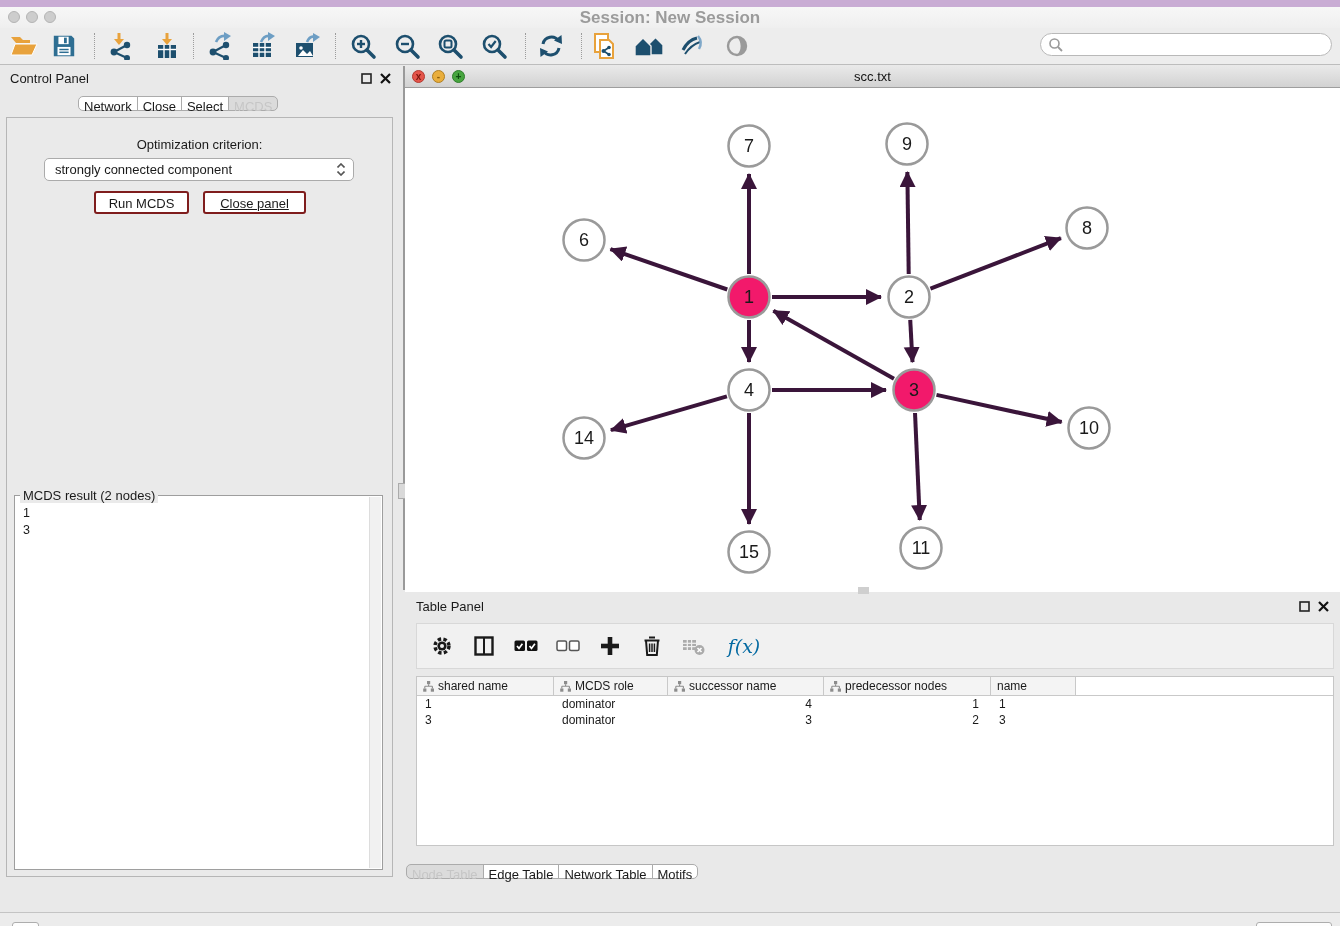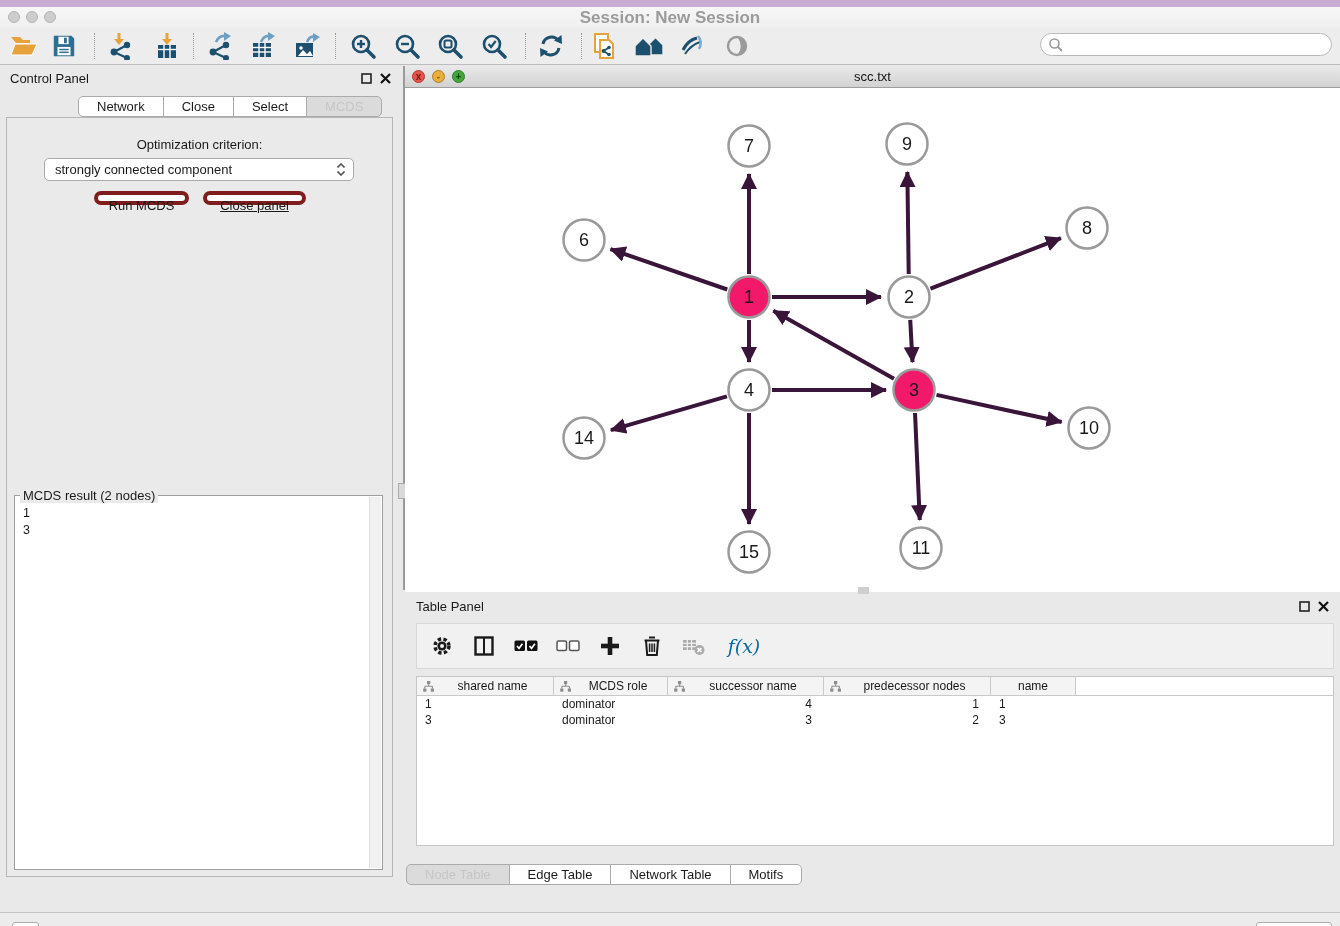--- a/index.html
+++ b/index.html
@@ -17,29 +17,29 @@
   .toolbar { left:0; top:28px; width:1340px; height:37px; background:#EDEDED; border-bottom:1px solid #BDBDBD; }
   .tbtn { width:38px; height:34px; top:1px; display:flex; align-items:center; justify-content:center; cursor:default; }
   .tsep { top:5px; width:0; height:26px; border-left:1px dotted #9C9C9C; }
   .searchbox { left:1040px; top:5px; width:292px; height:23px; background:#fff; border:1px solid #B9B9B9; border-radius:12px; display:flex; align-items:center; padding-left:7px; }
   .searchbox input { border:none; outline:none; background:transparent; font-size:12px; width:250px; font-family:"Liberation Sans",sans-serif; }
 
   
   .cp-title { left:10px; top:71px; font-size:13px; }
   .panel-icons { display:flex; gap:8px; align-items:center; }
   .cp-tabs { left:78px; top:96px; display:inline-flex; }
-  .tab { height:21px; line-height:20px; padding:0 18px; font-size:13px; background:#fff; border:1px solid #ABABAB; margin-left:-1px; }
+  .tab { height:15px; line-height:20px; padding:0 5px; font-size:13px; background:#fff; border:1px solid #ABABAB; margin-left:-1px; }
   .tab:first-child { border-radius:5px 0 0 5px; margin-left:0; }
   .tab:last-child { border-radius:0 5px 5px 0; }
   .tab.sel { background:#DBDBDB; color:#C6C6C6; }
   .cp-box { left:6px; top:117px; width:387px; height:760px; background:#EAEAEA; border:1px solid #B6B6B6; }
   .opt-label { left:0; top:137px; width:399px; text-align:center; font-size:13px; }
   .cp-select { left:44px; top:158px; width:310px; height:23px; background:#fff; border:1px solid #ABABAB; border-radius:5px; font-size:13px; line-height:21px; padding-left:10px; }
   .stepper { position:absolute; right:8px; top:4px; display:flex; flex-direction:column; gap:3px; }
-  .cp-btn { top:191px; height:14px; background:#fff; border:4px solid #7f1d1d; border-radius:9px; font-size:13px; text-align:center; line-height:21px; }
+  .cp-btn { top:191px; height:23px; background:#fff; border:2px solid #7f1d1d; border-radius:3px; font-size:13px; text-align:center; line-height:21px; }
   .result-box { left:14px; top:495px; width:369px; height:375px; background:#fff; border:1px solid #9E9E9E; }
   .result-legend { position:absolute; left:5px; top:-8px; background:#EAEAEA; padding:0 3px; font-size:13px; }
   .result-lines { padding:9px 8px; font-size:12.5px; line-height:17px; }
   .result-scroll { position:absolute; right:1px; top:1px; bottom:1px; width:12px; background:#F1F1F1; border-left:1px solid #DDD; }
 
   
   .net-divider { left:403px; top:66px; width:2px; height:524px; background:#9A9A9A; }
   .split-grip-v { left:398px; top:483px; width:10px; height:16px; background:#D9D9D9; border:1px solid #ABABAB; }
   .net-titlebar { left:405px; top:66px; width:935px; height:22px; background:linear-gradient(#E9E9E9,#D2D2D2); border-bottom:1px solid #9E9E9E; }
   .net-title { width:100%; text-align:center; font-size:13px; line-height:21px; color:#111; }
@@ -51,21 +51,21 @@
   .split-grip-h { left:858px; top:587px; width:11px; height:7px; background:#CFCFCF; }
 
   
   .tp-title { left:416px; top:599px; font-size:13px; }
   .tp-toolbar { left:416px; top:623px; width:918px; height:46px; background:#F1F1F1; border:1px solid #D8D8D8; display:flex; align-items:center; gap:16px; padding-left:12px; }
   .tp-toolbar .ic { display:flex; align-items:center; justify-content:center; width:26px; height:26px; }
   .fx { font-family:"DejaVu Serif", serif; font-style:italic; font-size:19px; color:#0369a1; }
   .table-box { left:416px; top:676px; width:918px; height:170px; background:#fff; border:1px solid #C6C6C6; overflow:hidden; }
   .thead { display:flex; height:19px; border-bottom:1px solid #C9C9C9; }
   .hcell { background:#F4F4F4; border-right:1px solid #C9C9C9; font-size:12px; display:flex; align-items:center; padding:0 6px; gap:4px; }
-  .hcell .hlabel { flex:1; text-align:center; }
+  .hcell .hlabel { flex:1; }
   .c0{width:137px} .c1{width:114px} .c2{width:156px} .c3{width:167px} .c4{width:85px}
   .trow { display:flex; height:16px; font-size:12px; align-items:center; }
   .trow .tcell { padding:0 8px; }
   .trow .tcell.num { text-align:right; padding-right:12px; }
   .tp-tabs { left:406px; top:864px; width:934px; display:flex; justify-content:flex-start; }
 
   
   .statusbar { left:0; top:888px; width:1340px; height:38px; background:#ECECEC; border-top:1px solid #C4C4C4;margin-top:24px; }
   .sb-btn { top:9px; height:24px; background:#FDFDFD; border:1px solid #ADADAD; border-radius:3px; display:flex; align-items:center; justify-content:center; gap:6px; font-size:12px; }
   .mem-dot { width:11px; height:11px; border-radius:50%; background:#1E8E28; }

